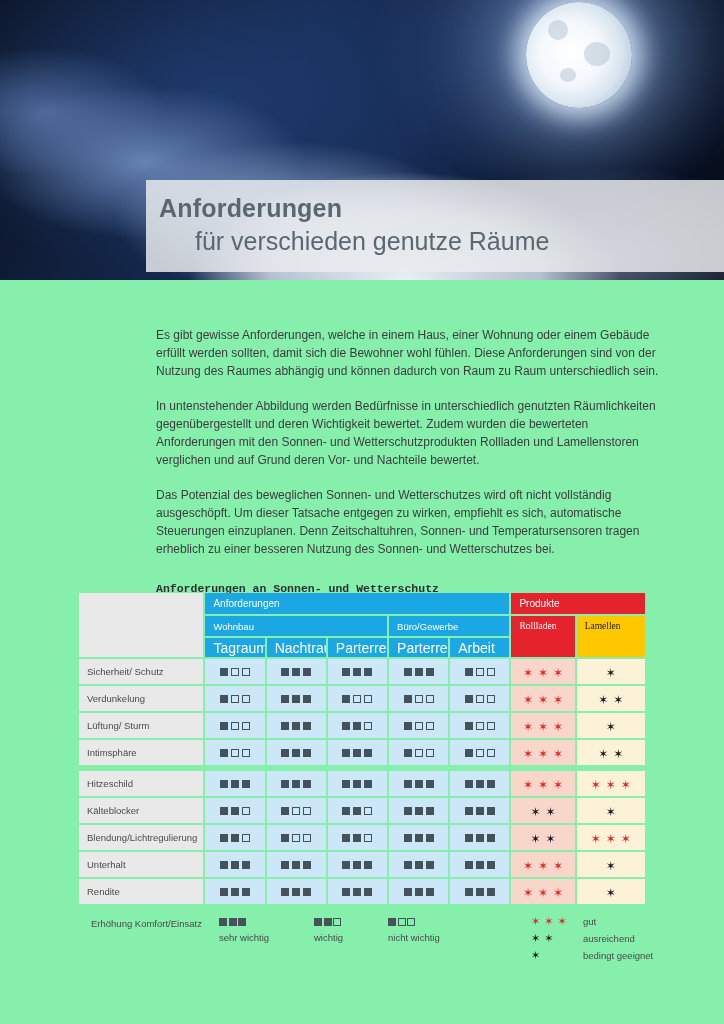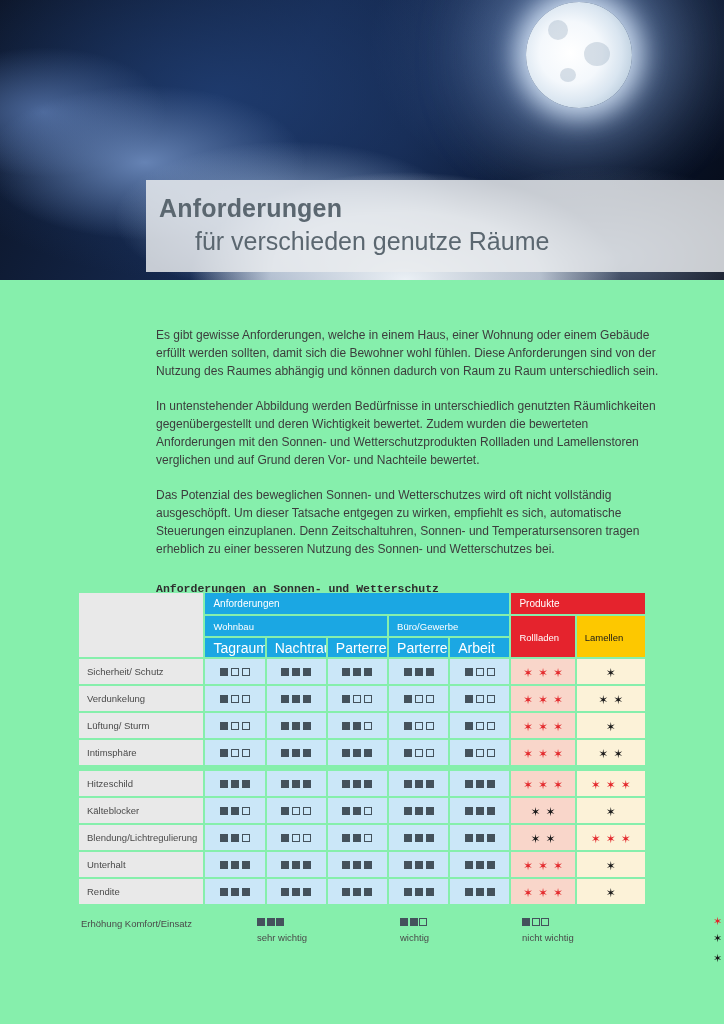--- a/index.html
+++ b/index.html
@@ -47,40 +47,40 @@
   table.matrix { border-collapse:separate; border-spacing:2px; width:570px; table-layout:fixed; }
   table.matrix td, table.matrix th { font-weight:normal; overflow:hidden; white-space:nowrap; }
   .corner { background:#e9e9e9; }
   .hdr { color:#ffffff; font-weight:bold; text-align:left; padding-left:8px; }
   .hdr-blue   { background:#1ba7e3; }
   .hdr-red    { background:#e5232d; }
   .hdr-yellow { background:#fdc800; color:#1a1a1a; }
   .h1 th { height:21px; font-size:10px; }
   .h2 th { height:20px; font-size:9.5px; }
   .h3 th { height:19px; font-size:14px; }
-  .prod-tall { vertical-align:top; padding-top:16px; font-size:9.5px; }
+  .prod-tall { vertical-align:top; padding-top:5px; font-size:9.5px;font-family:Liberation Serif, serif; }
   tr.drow td { height:25px; }
   td.row-label { background:#e9e9e9; font-size:9.5px; color:#4a4a4a; padding-left:8px; }
   td.cell { text-align:center; vertical-align:middle; }
   td.cell-blue   { background:#cbe7f8; }
   td.cell-red    { background:#f9d6ca; }
   td.cell-yellow { background:#fcf2d8; }
   tr.spacer td { height:2px; background:transparent; }
   .sq { display:inline-block; width:8px; height:8px; margin:0 1.5px; vertical-align:middle; }
   .sq.filled { background:#44525c; }
   .sq.empty  { border:1.5px solid #44525c; background:transparent; }
   .stars { font-family:"DejaVu Sans",sans-serif; font-size:12px; letter-spacing:5px; padding-left:5px; }
   .stars.red   { color:#e3262a; }
   .stars.black { color:#1a1a1a; }
 
   
   .legend {
-    position:absolute; left:78px; top:915px; width:570px;
+    position:absolute; left:88px; top:915px; width:570px;
     display:grid; grid-template-columns:131px 95px 74px 143px auto;
-    font-size:9.5px; color:#4a4a4a;gap:48px;
+    font-size:9.5px; color:#4a4a4a;
   }
   .legend-label { padding-top:3px; padding-left:3px; }
   .lg-group { padding-top:1px; }
   .lg-group .sq { margin:0 1.5px 0 0; }
   .lg-text { margin-top:5px; }
   .star-legend { margin-top:-2px; }
   .star-row { display:grid; grid-template-columns:52px auto; align-items:center; height:17px; }
   .star-row .stars { font-size:11px; letter-spacing:4px; padding-left:0; }
 </style>
 </head>

